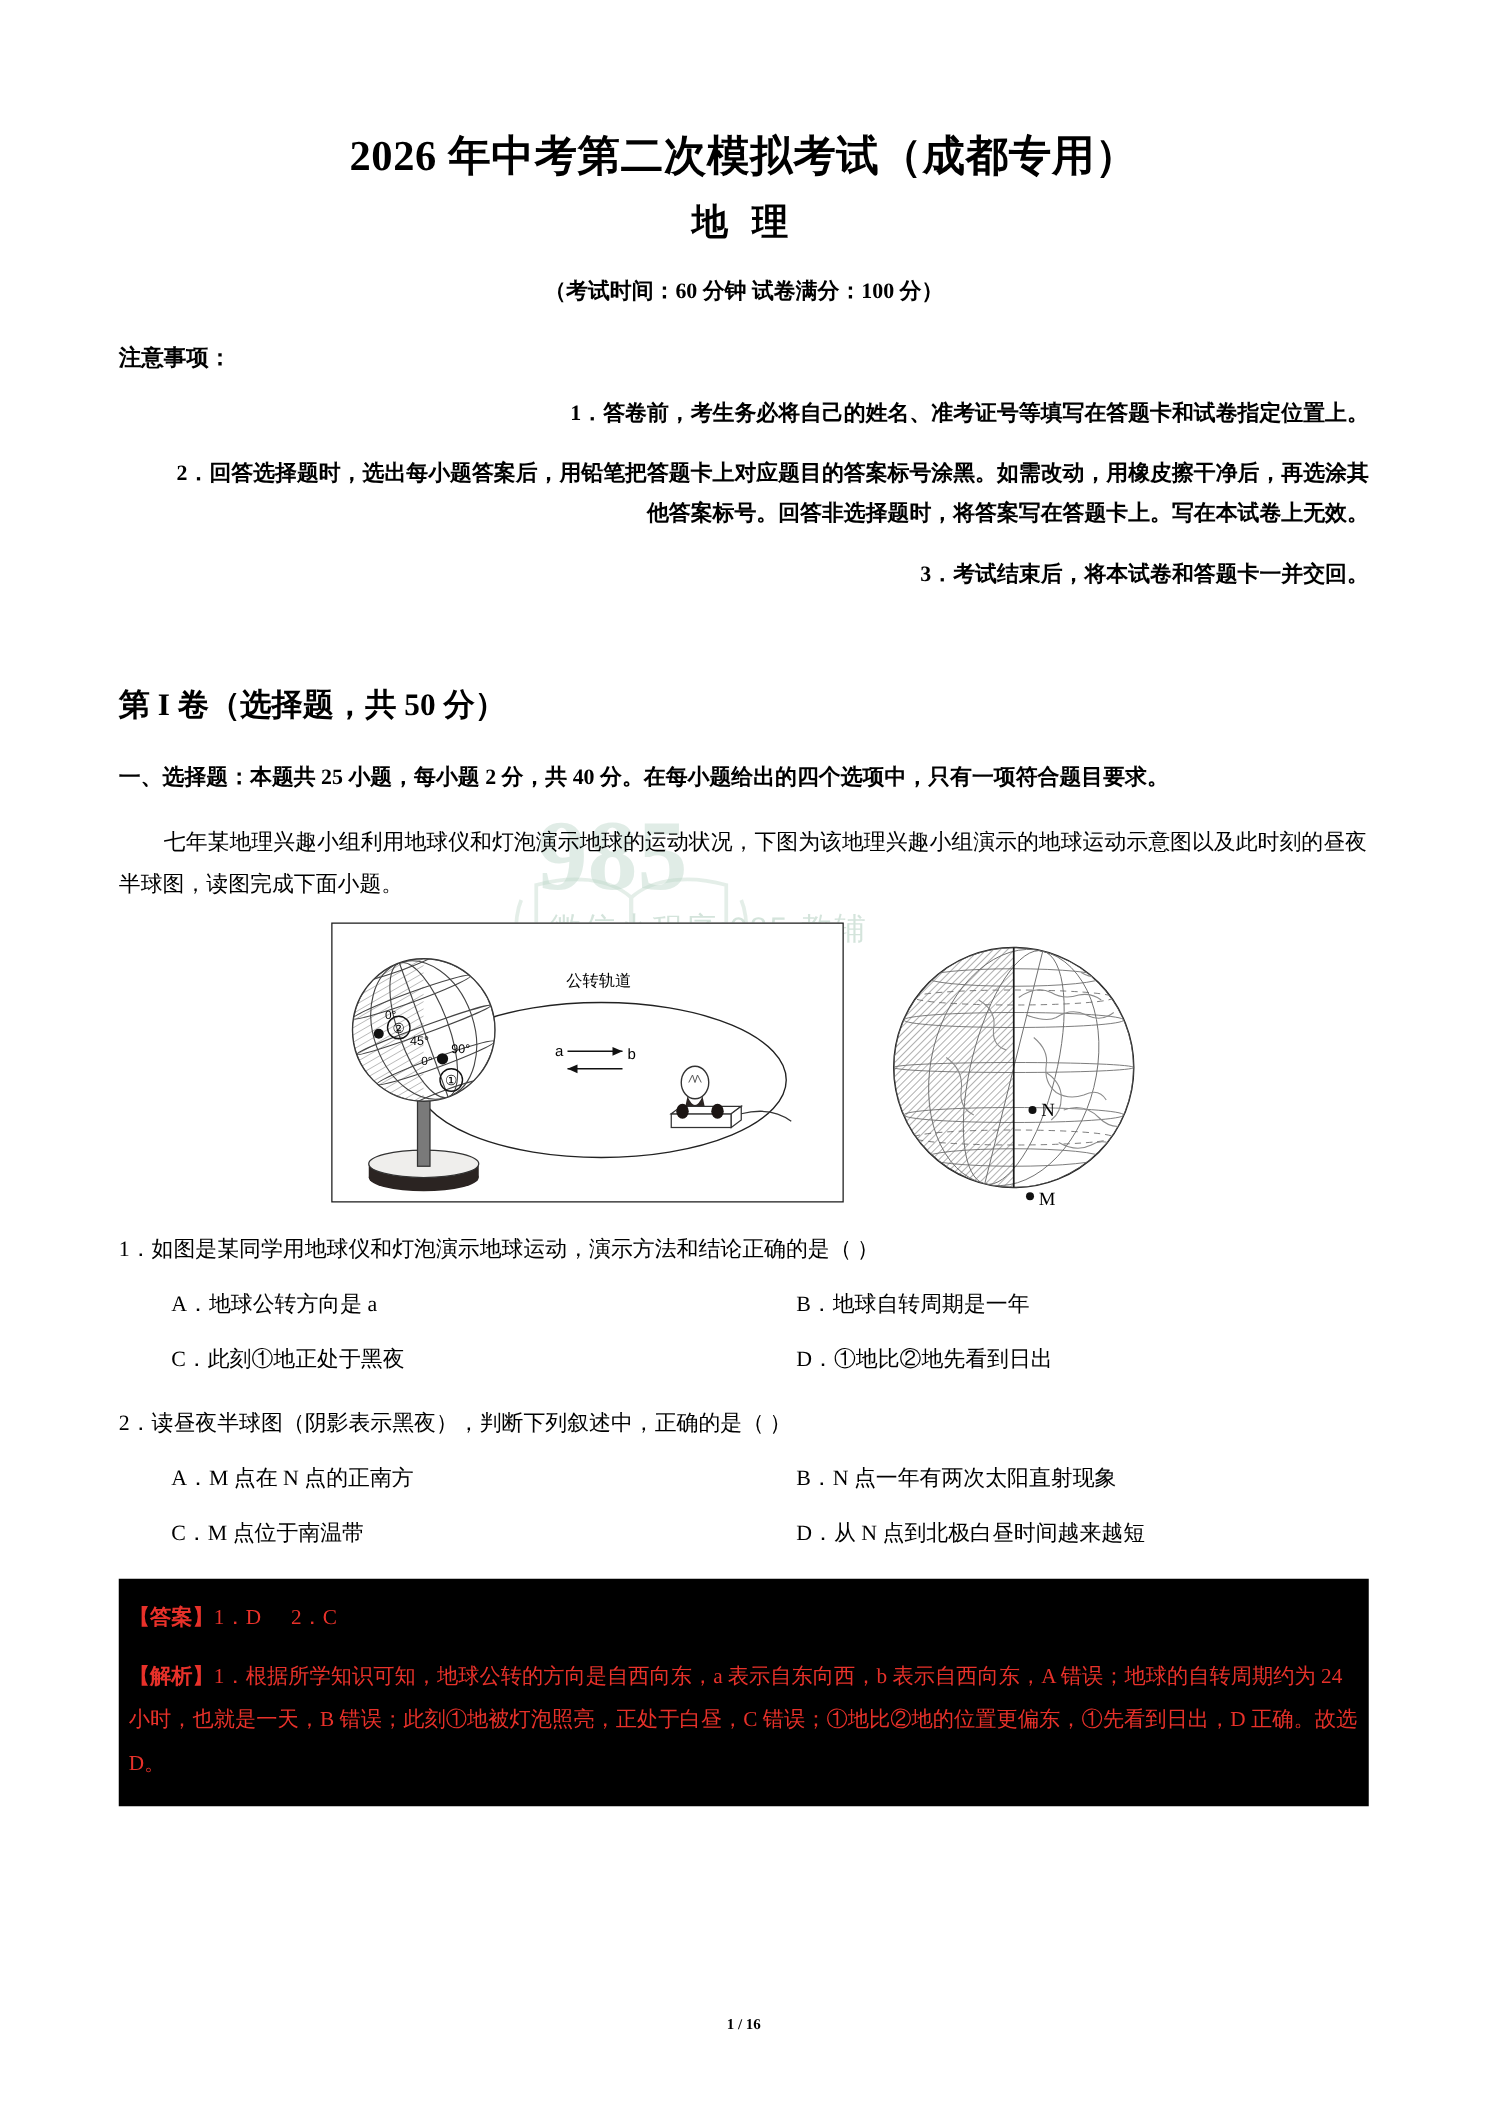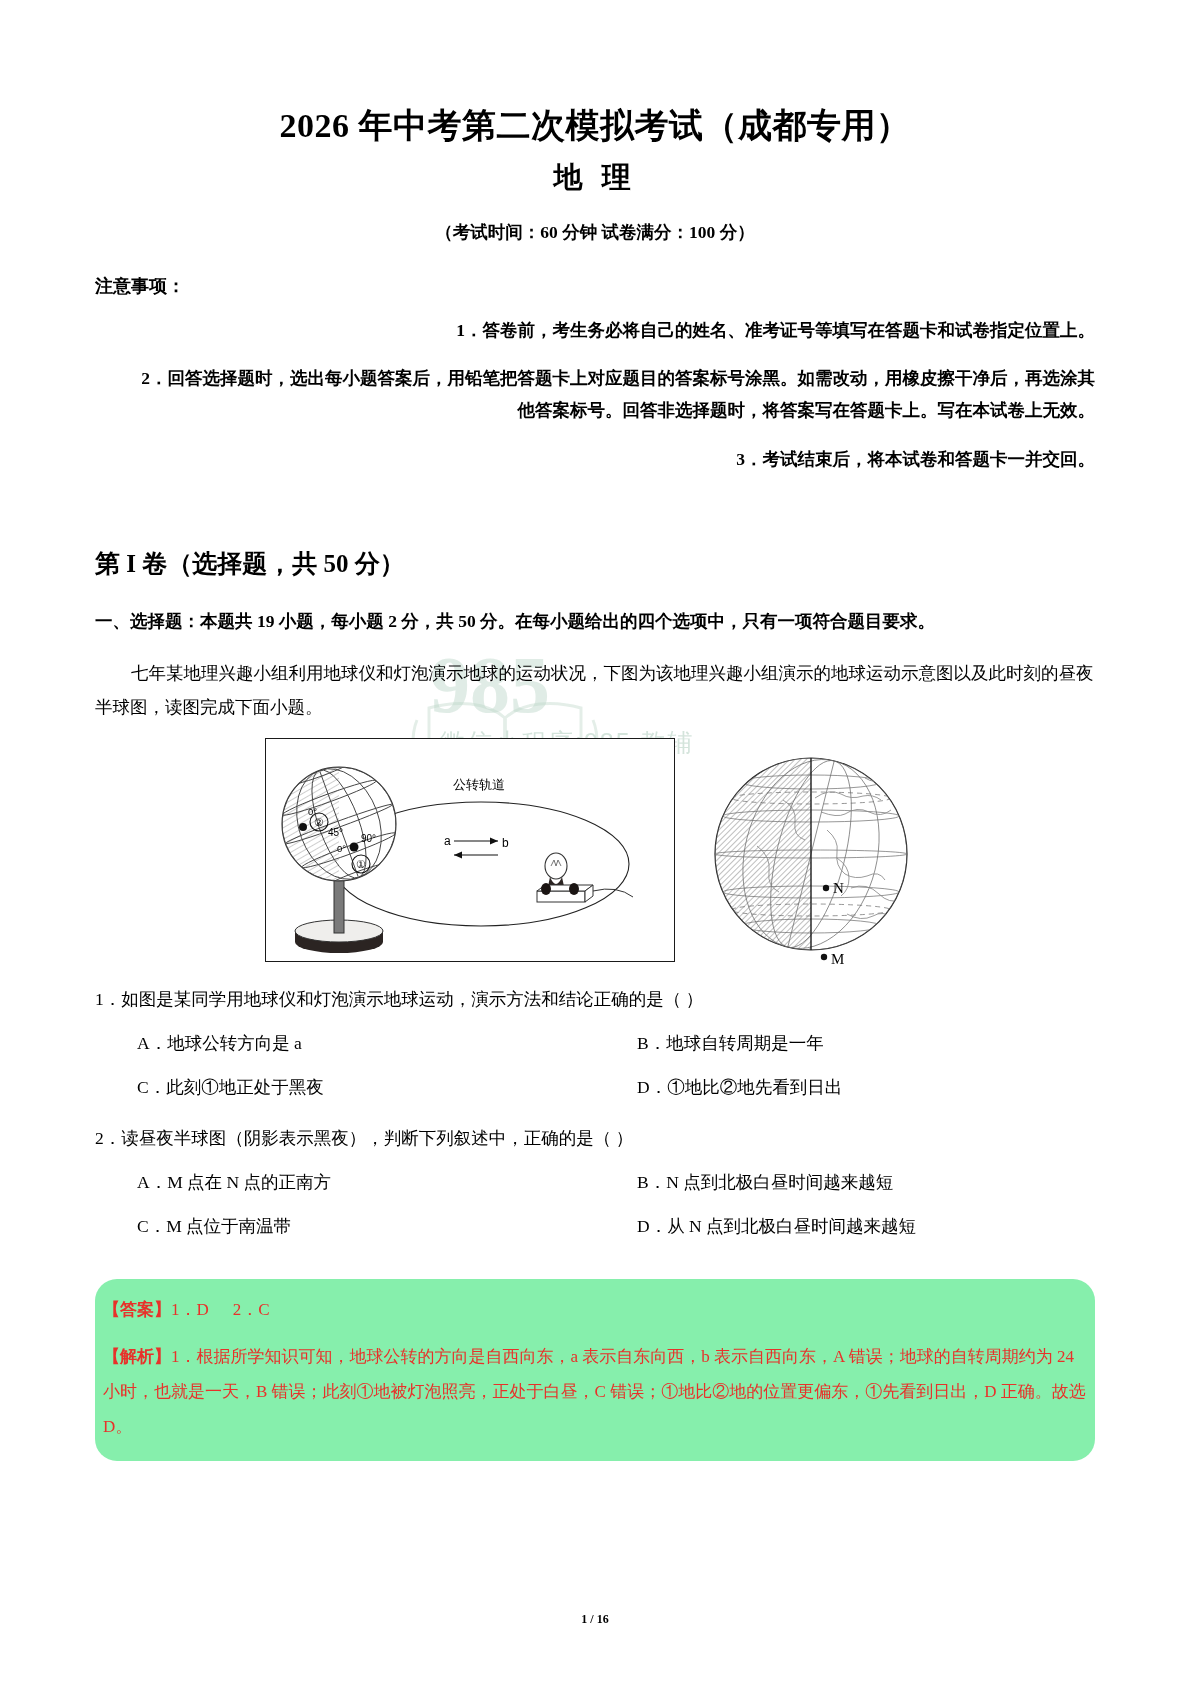--- a/index.html
+++ b/index.html
@@ -149,27 +149,26 @@
     line-height: 1.9;
   }
   .opt {
     width: 50%;
     padding-left: 42px;
     box-sizing: border-box;
   }
 
   
   .ans-block {
-    background: #86efac;
-    margin: 36px 0 0 0;
+    background: #000000;
+    margin: 20px 0 0 0;
     padding: 14px 8px 16px 8px;
     color: #e8312a;
     font-size: 17px;
     line-height: 2.05;
-    border-radius: 22px;
   }
   .ans-line { margin: 0; }
   .ans-line.exp { margin-top: 12px; }
   .tagsq { font-weight: bold; }
   .ans-gap { display: inline-block; width: 24px; }
 
   
   .footer {
     position: absolute;
     left: 0;
@@ -214,21 +213,21 @@
     <h1 class="doc-title">2026 年中考第二次模拟考试（成都专用）</h1>
     <div class="doc-subject">地  理</div>
     <div class="doc-meta">（考试时间：60 分钟    试卷满分：100 分）</div>
 
     <div class="notice-title">注意事项：</div>
     <p class="notice-item">1．答卷前，考生务必将自己的姓名、准考证号等填写在答题卡和试卷指定位置上。</p>
     <p class="notice-item">2．回答选择题时，选出每小题答案后，用铅笔把答题卡上对应题目的答案标号涂黑。如需改动，用橡皮擦干净后，再选涂其他答案标号。回答非选择题时，将答案写在答题卡上。写在本试卷上无效。</p>
     <p class="notice-item">3．考试结束后，将本试卷和答题卡一并交回。</p>
 
     <div class="paper-part">第 I 卷（选择题，共 50 分）</div>
-    <p class="section-intro">一、选择题：本题共 19 小题，每小题 2 分，共 50 分。在每小题给出的四个选项中，只有一项符合题目要求。</p>
+    <p class="section-intro">一、选择题：本题共 25 小题，每小题 2 分，共 40 分。在每小题给出的四个选项中，只有一项符合题目要求。</p>
     <p class="stem">七年某地理兴趣小组利用地球仪和灯泡演示地球的运动状况，下图为该地理兴趣小组演示的地球运动示意图以及此时刻的昼夜半球图，读图完成下面小题。</p>
 
     <div class="figure-row">
 
       <div class="fig-box">
         <svg viewBox="0 0 408 222" width="408" height="222">
           <defs>
             <pattern id="hatch" width="5" height="5" patternTransform="rotate(60)" patternUnits="userSpaceOnUse">
               <line x1="0" y1="0" x2="0" y2="5" stroke="#444" stroke-width="0.7"></line>
             </pattern>
@@ -377,21 +376,21 @@
     <div class="opts">
       <div class="opt">C．此刻①地正处于黑夜</div>
       <div class="opt">D．①地比②地先看到日出</div>
     </div>
 
     <p class="q">
       <span>2．</span><span>读昼夜半球图（阴影表示黑夜），判断下列叙述中，正确的是（   ）</span>
     </p>
     <div class="opts">
       <div class="opt">A．M 点在 N 点的正南方</div>
-      <div class="opt">B．N 点到北极白昼时间越来越短</div>
+      <div class="opt">B．N 点一年有两次太阳直射现象</div>
     </div>
     <div class="opts">
       <div class="opt">C．M 点位于南温带</div>
       <div class="opt">D．从 N 点到北极白昼时间越来越短</div>
     </div>
 
     <div class="ans-block">
       <p class="ans-line">
         <span class="tagsq">【答案】</span><span>1．D</span><span class="ans-gap"></span><span>2．C</span>
       </p>

